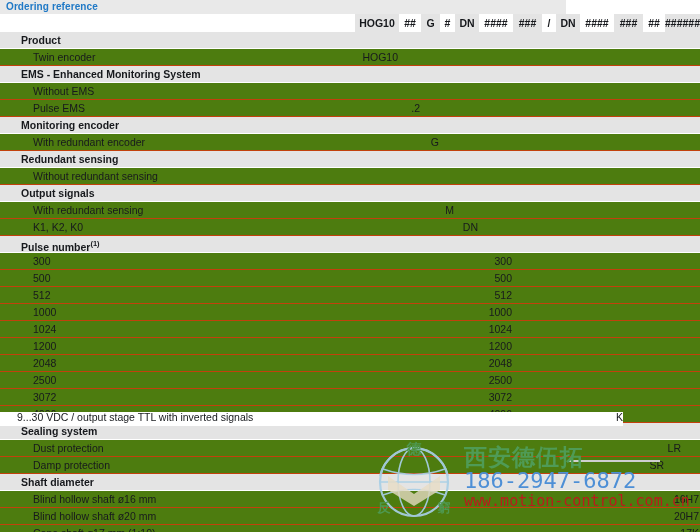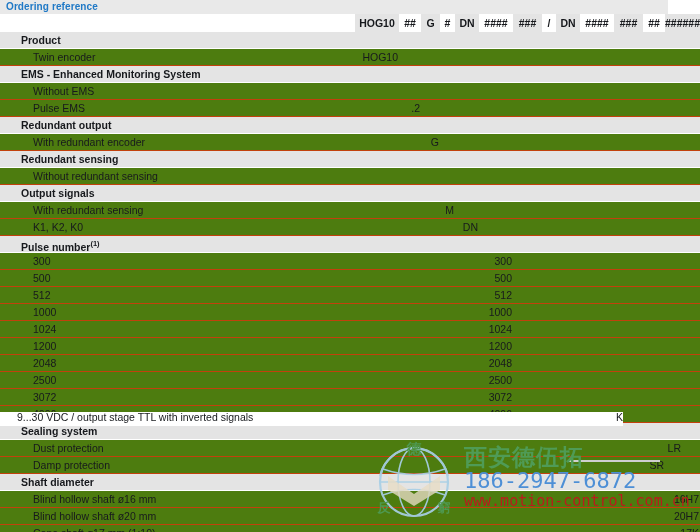--- a/index.html
+++ b/index.html
@@ -4,21 +4,21 @@
 <style>
   html,body{margin:0;padding:0;}
   body{
     width:700px;height:532px;overflow:hidden;position:relative;
     background:#ffffff;
     font-family:"Liberation Sans","DejaVu Sans",sans-serif;
     -webkit-font-smoothing:antialiased;
   }
   
   #title-band{
-    position:absolute;left:0;top:0;width:668px;height:14px;
+    position:absolute;left:0;top:0;width:566px;height:14px;
     background:#e9e9e9;border-bottom:1px solid #ffffff;
   }
   #title-band .t{
     position:absolute;left:6px;top:1px;
     font-size:10px;font-weight:bold;color:#2079c6;letter-spacing:.1px;
     line-height:12px;
   }
   
   #stripes{position:absolute;left:0;top:14px;width:700px;height:518px;}
   #stripes .st{position:absolute;top:0;height:518px;background:#e4e4e4;}
@@ -134,21 +134,21 @@
       <span class="lbl">EMS - Enhanced Monitoring System</span>
     </div>
     <div class="row opt">
       <span class="lbl">Without EMS</span>
     </div>
     <div class="row opt">
       <span class="lbl">Pulse EMS</span>
       <span class="val" style="left: 0px; width: 420px;">.2</span>
     </div>
     <div class="row cat">
-      <span class="lbl">Redundant output</span>
+      <span class="lbl">Monitoring encoder</span>
     </div>
     <div class="row opt">
       <span class="lbl">With redundant encoder</span>
       <span class="val" style="left: 0px; width: 439px;">G</span>
     </div>
     <div class="row cat">
       <span class="lbl">Redundant sensing</span>
     </div>
     <div class="row opt">
       <span class="lbl">Without redundant sensing</span>

